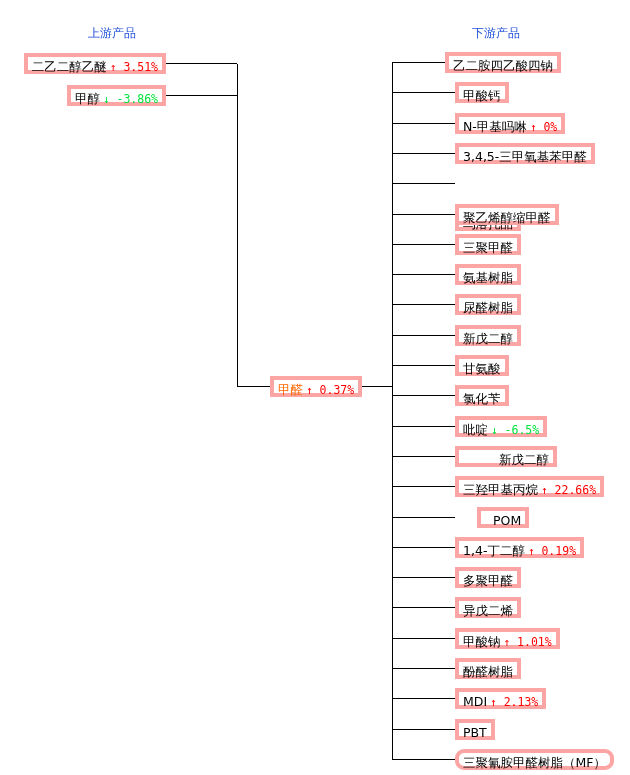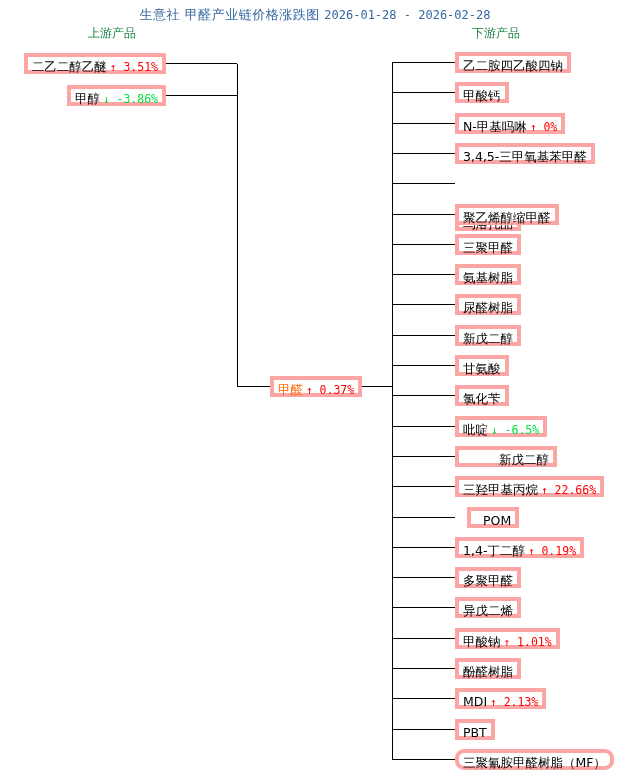--- a/index.html
+++ b/index.html
@@ -32,21 +32,21 @@
     white-space: nowrap;
   }
   .title .dates {
     font-family: "DejaVu Sans Mono", "Liberation Mono", monospace;
     font-size: 12px;
     letter-spacing: 0px;
   }
   .col-header {
     position: absolute;
     font-size: 12px;
-    color: #15803d;
+    color: #1d4ed8;
     white-space: nowrap;
   }
   #upstream-header { left: 88px; top: 25px; }
   #downstream-header { left: 472px; top: 25px; }
 
   .node {
     position: absolute;
     box-sizing: border-box;
     border: 4px solid #fca5a5;
     background: #ffffff;
@@ -79,24 +79,20 @@
     width: 630px;
     height: 775px;
     pointer-events: none;
   }
 </style>
 </head>
 <body>
 
 <div id="chart-root">
 
-  <div class="title">
-    <span>生意社 甲醛产业链价格涨跌图</span>
-    <span class="dates">2026-01-28 - 2026-02-28</span>
-  </div>
 
   <div class="col-header" id="upstream-header">上游产品</div>
   <div class="col-header" id="downstream-header">下游产品</div>
 
   <svg class="connectors" id="connector-svg">
       <line x1="166" y1="63.5" x2="237" y2="63.5" stroke="#000000" stroke-width="1" shape-rendering="crispEdges"></line>
       <line x1="166" y1="95.5" x2="237" y2="95.5" stroke="#000000" stroke-width="1" shape-rendering="crispEdges"></line>
       <line x1="237" y1="63.5" x2="237" y2="386.5" stroke="#000000" stroke-width="1" shape-rendering="crispEdges"></line>
       <line x1="237" y1="386.5" x2="270" y2="386.5" stroke="#000000" stroke-width="1" shape-rendering="crispEdges"></line>
       <line x1="362" y1="386.5" x2="392" y2="386.5" stroke="#000000" stroke-width="1" shape-rendering="crispEdges"></line>
@@ -124,36 +120,36 @@
       <line x1="392" y1="698.5" x2="455" y2="698.5" stroke="#000000" stroke-width="1" shape-rendering="crispEdges"></line>
       <line x1="392" y1="729.5" x2="455" y2="729.5" stroke="#000000" stroke-width="1" shape-rendering="crispEdges"></line>
       <line x1="392" y1="759.5" x2="455" y2="759.5" stroke="#000000" stroke-width="1" shape-rendering="crispEdges"></line>
       <line x1="392" y1="62.5" x2="392" y2="759.5" stroke="#000000" stroke-width="1" shape-rendering="crispEdges"></line>
     </svg>
 
   <div id="nodes-layer">
       <div class="node up" style="top: 53px; right: 464px;"><span class="label-cn">二乙二醇乙醚</span><span class="pct up-val"><span class="arrow">↑</span> 3.51%</span></div>
       <div class="node up" style="top: 85px; right: 464px;"><span class="label-cn">甲醇</span><span class="pct down-val"><span class="arrow">↓</span> -3.86%</span></div>
       <div class="node center" style="top: 376px; left: 270px; width: 92px;"><span class="label-cn">甲醛</span><span class="pct up-val"><span class="arrow">↑</span> 0.37%</span></div>
-      <div class="node down" style="top: 52px; left: 455px;"><span class="label-cn">乙二胺四乙酸四钠</span></div>
+      <div class="node down" style="top: 52px; left: 445px;"><span class="label-cn">乙二胺四乙酸四钠</span></div>
       <div class="node down" style="top: 82px; left: 455px;"><span class="label-cn">甲酸钙</span></div>
       <div class="node down" style="top: 113px; left: 455px;"><span class="label-cn">N-甲基吗啉</span><span class="pct up-val"><span class="arrow">↑</span> 0%</span></div>
       <div class="node down" style="top: 143px; left: 455px;"><span class="label-cn">3,4,5-三甲氧基苯甲醛</span></div>
       <div class="node down" style="top: 173px; left: 455px; margin-top: 37px;"><span class="label-cn">乌洛托品</span></div>
       <div class="node down" style="top: 204px; left: 455px;"><span class="label-cn">聚乙烯醇缩甲醛</span></div>
       <div class="node down" style="top: 234px; left: 455px;"><span class="label-cn">三聚甲醛</span></div>
       <div class="node down" style="top: 264px; left: 455px;"><span class="label-cn">氨基树脂</span></div>
       <div class="node down" style="top: 294px; left: 455px;"><span class="label-cn">尿醛树脂</span></div>
       <div class="node down" style="top: 325px; left: 455px;"><span class="label-cn">新戊二醇</span></div>
       <div class="node down" style="top: 355px; left: 455px;"><span class="label-cn">甘氨酸</span></div>
       <div class="node down" style="top: 385px; left: 455px;"><span class="label-cn">氯化苄</span></div>
       <div class="node down" style="top: 416px; left: 455px;"><span class="label-cn">吡啶</span><span class="pct down-val"><span class="arrow">↓</span> -6.5%</span></div>
       <div class="node down" style="top: 446px; left: 455px; padding-left: 40px;"><span class="label-cn">新戊二醇</span></div>
       <div class="node down" style="top: 476px; left: 455px;"><span class="label-cn">三羟甲基丙烷</span><span class="pct up-val"><span class="arrow">↑</span> 22.66%</span></div>
-      <div class="node down" style="top: 507px; left: 467px; padding-left: 12px;"><span class="label-cn">POM</span></div>
+      <div class="node down" style="top: 507px; left: 477px; padding-left: 12px;"><span class="label-cn">POM</span></div>
       <div class="node down" style="top: 537px; left: 455px;"><span class="label-cn">1,4-丁二醇</span><span class="pct up-val"><span class="arrow">↑</span> 0.19%</span></div>
       <div class="node down" style="top: 567px; left: 455px;"><span class="label-cn">多聚甲醛</span></div>
       <div class="node down" style="top: 597px; left: 455px;"><span class="label-cn">异戊二烯</span></div>
       <div class="node down" style="top: 628px; left: 455px;"><span class="label-cn">甲酸钠</span><span class="pct up-val"><span class="arrow">↑</span> 1.01%</span></div>
       <div class="node down" style="top: 658px; left: 455px;"><span class="label-cn">酚醛树脂</span></div>
       <div class="node down" style="top: 688px; left: 455px;"><span class="label-cn">MDI</span><span class="pct up-val"><span class="arrow">↑</span> 2.13%</span></div>
       <div class="node down" style="top: 719px; left: 455px; text-align: right;"><span class="label-cn">PBT</span></div>
       <div class="node down" style="top: 749px; left: 455px; border-radius: 9px;"><span class="label-cn">三聚氰胺甲醛树脂（MF）</span></div>
     </div>
 

